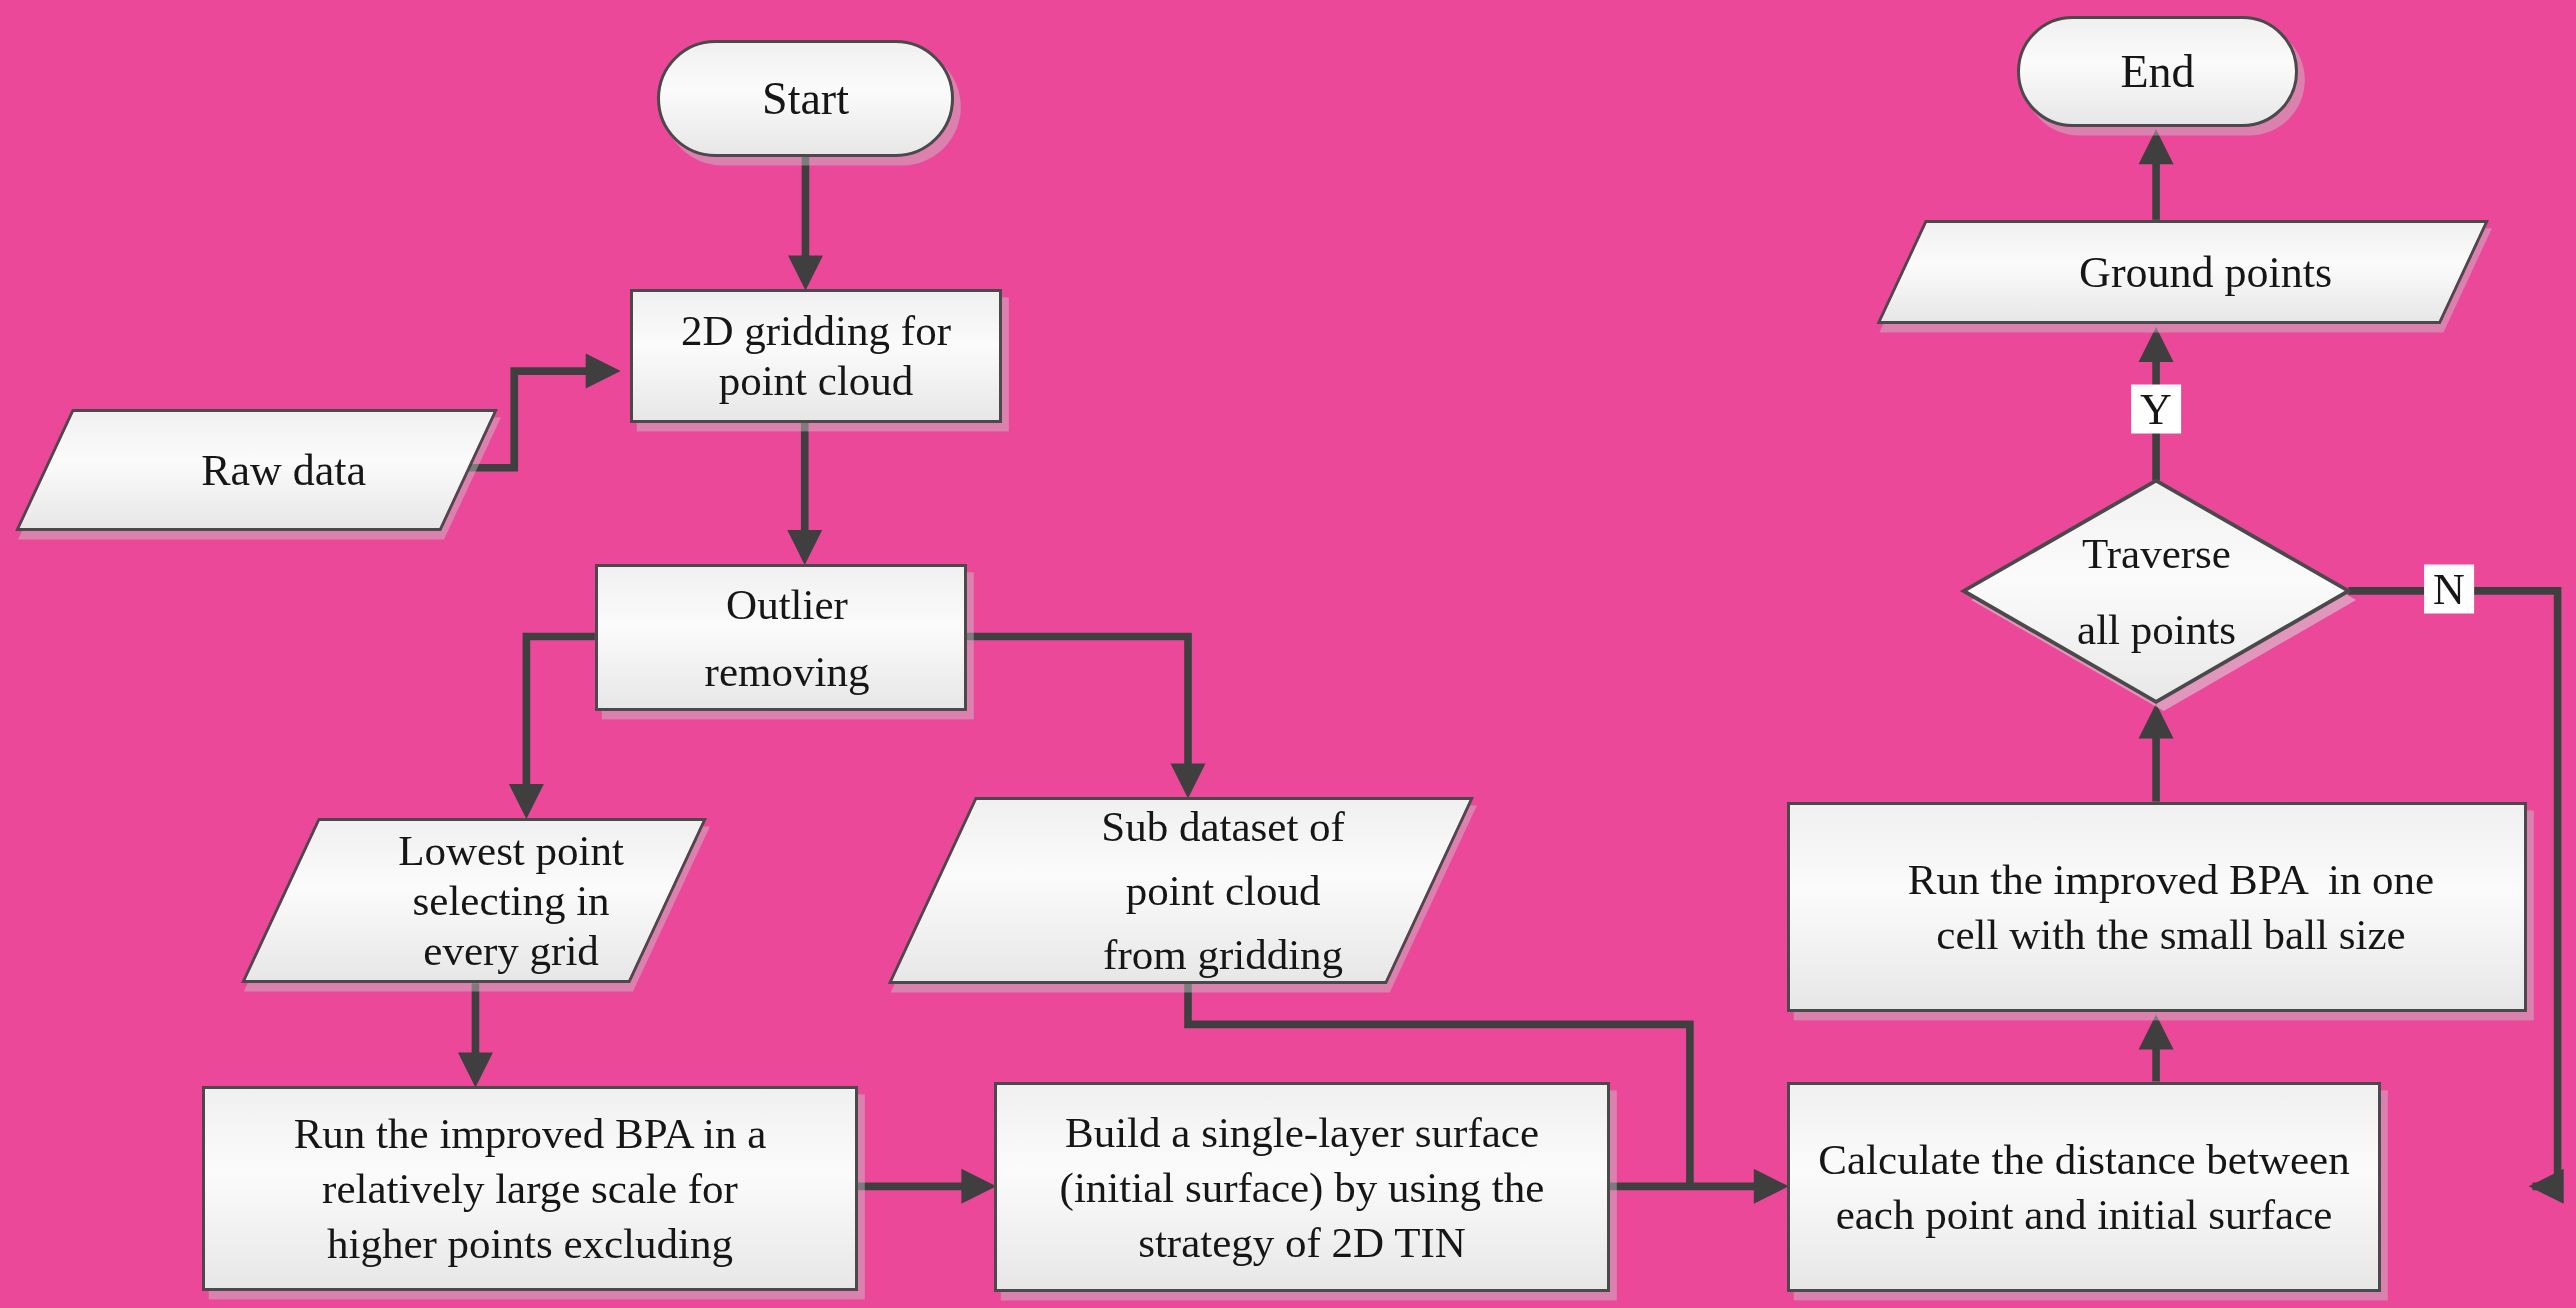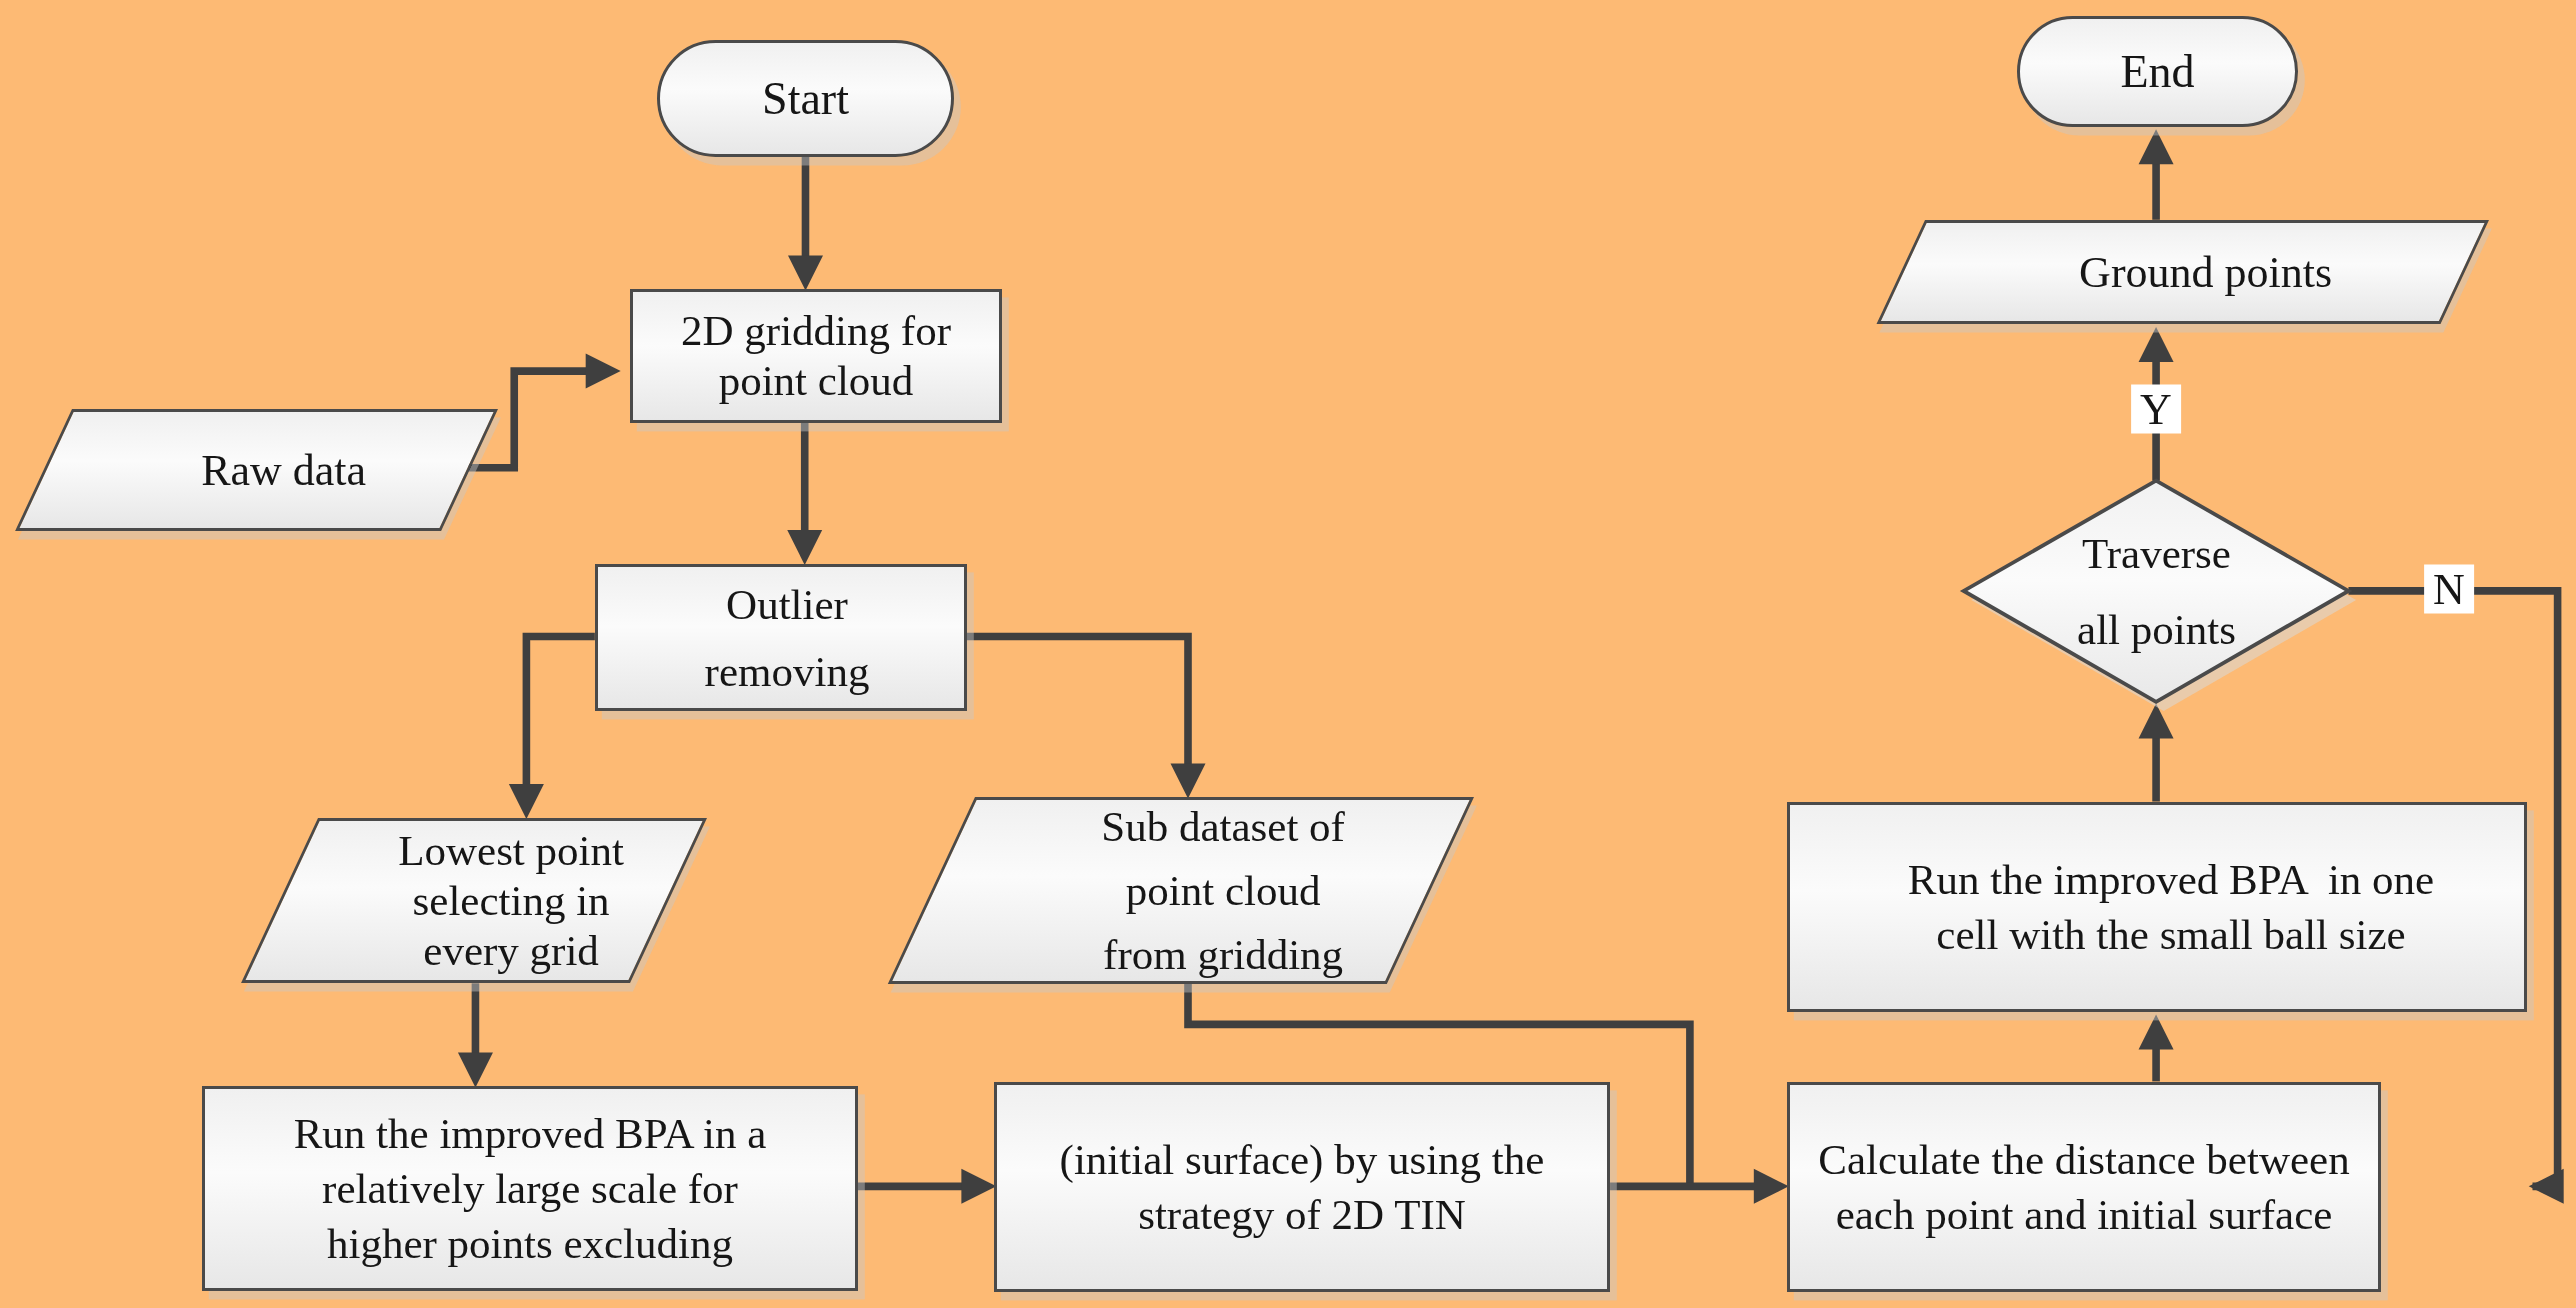--- a/index.html
+++ b/index.html
@@ -1,17 +1,17 @@
 <!DOCTYPE html>
 <html style="font-size:12px"><head>
 <meta charset="utf-8">
 <style>
   html,body{margin:0;padding:0;background:#ffffff;}
   .canvas{
-    position:relative;width:2576px;height:1308px;background:#fdba74;
+    position:relative;width:2576px;height:1308px;background:#ec4899;
     font-family:"Liberation Serif", serif;color:#161616;overflow:hidden;
   }
   .lines{position:absolute;left:0;top:0;z-index:1;}
   .node{
     position:absolute;z-index:2;display:flex;flex-direction:column;
     align-items:center;justify-content:center;text-align:center;
     font-size:43px;line-height:55px;box-sizing:border-box;
   }
   .node span{white-space:pre;display:block;}
   .box{
@@ -119,20 +119,21 @@
     </div>
   </div>
 
   <div class="node box" style="left:202px;top:1086px;width:656px;height:205px;">
     <span>Run the improved BPA in a</span>
     <span>relatively large scale for</span>
     <span>higher points excluding</span>
   </div>
 
   <div class="node box" style="left:994px;top:1082px;width:616px;height:210px;">
+    <span>Build a single-layer surface</span>
     <span>(initial surface) by using the</span>
     <span>strategy of 2D TIN</span>
   </div>
 
   <div class="node box" style="left:1787px;top:1082px;width:594px;height:210px;">
     <span>Calculate the distance between</span>
     <span>each point and initial surface</span>
   </div>
 
   <div class="node box" style="left:1787px;top:802px;width:740px;height:210px;padding-left:28px;">

